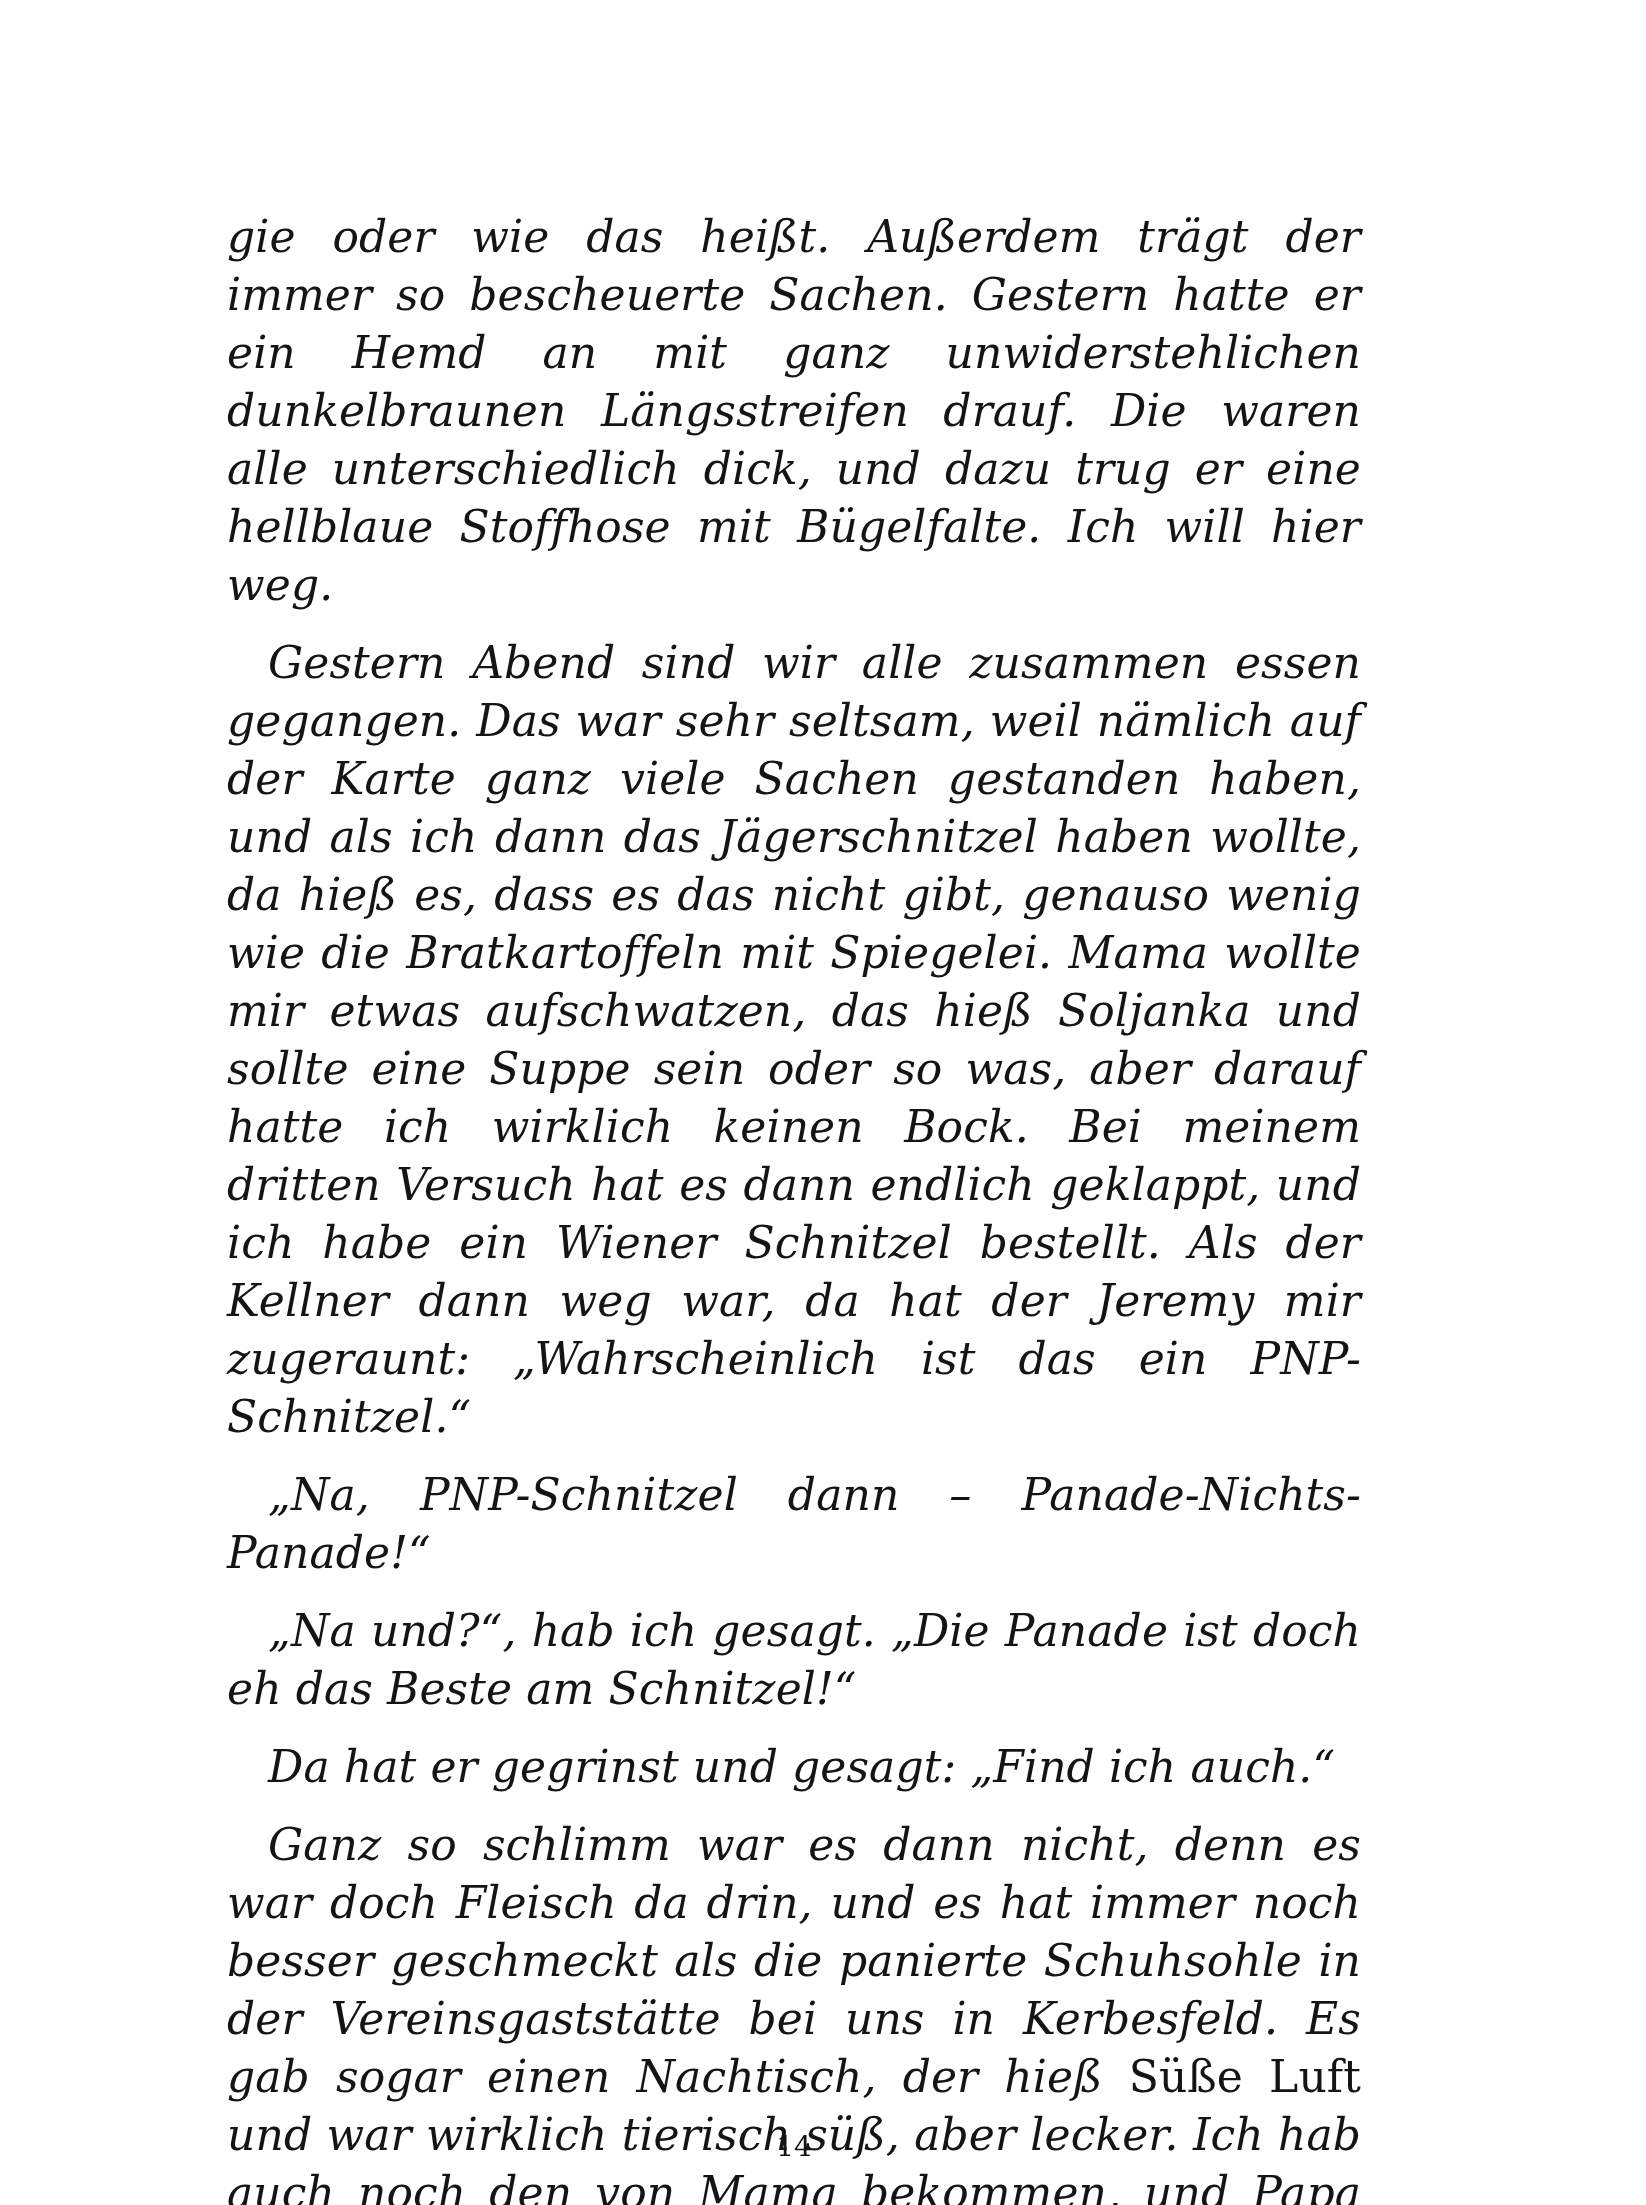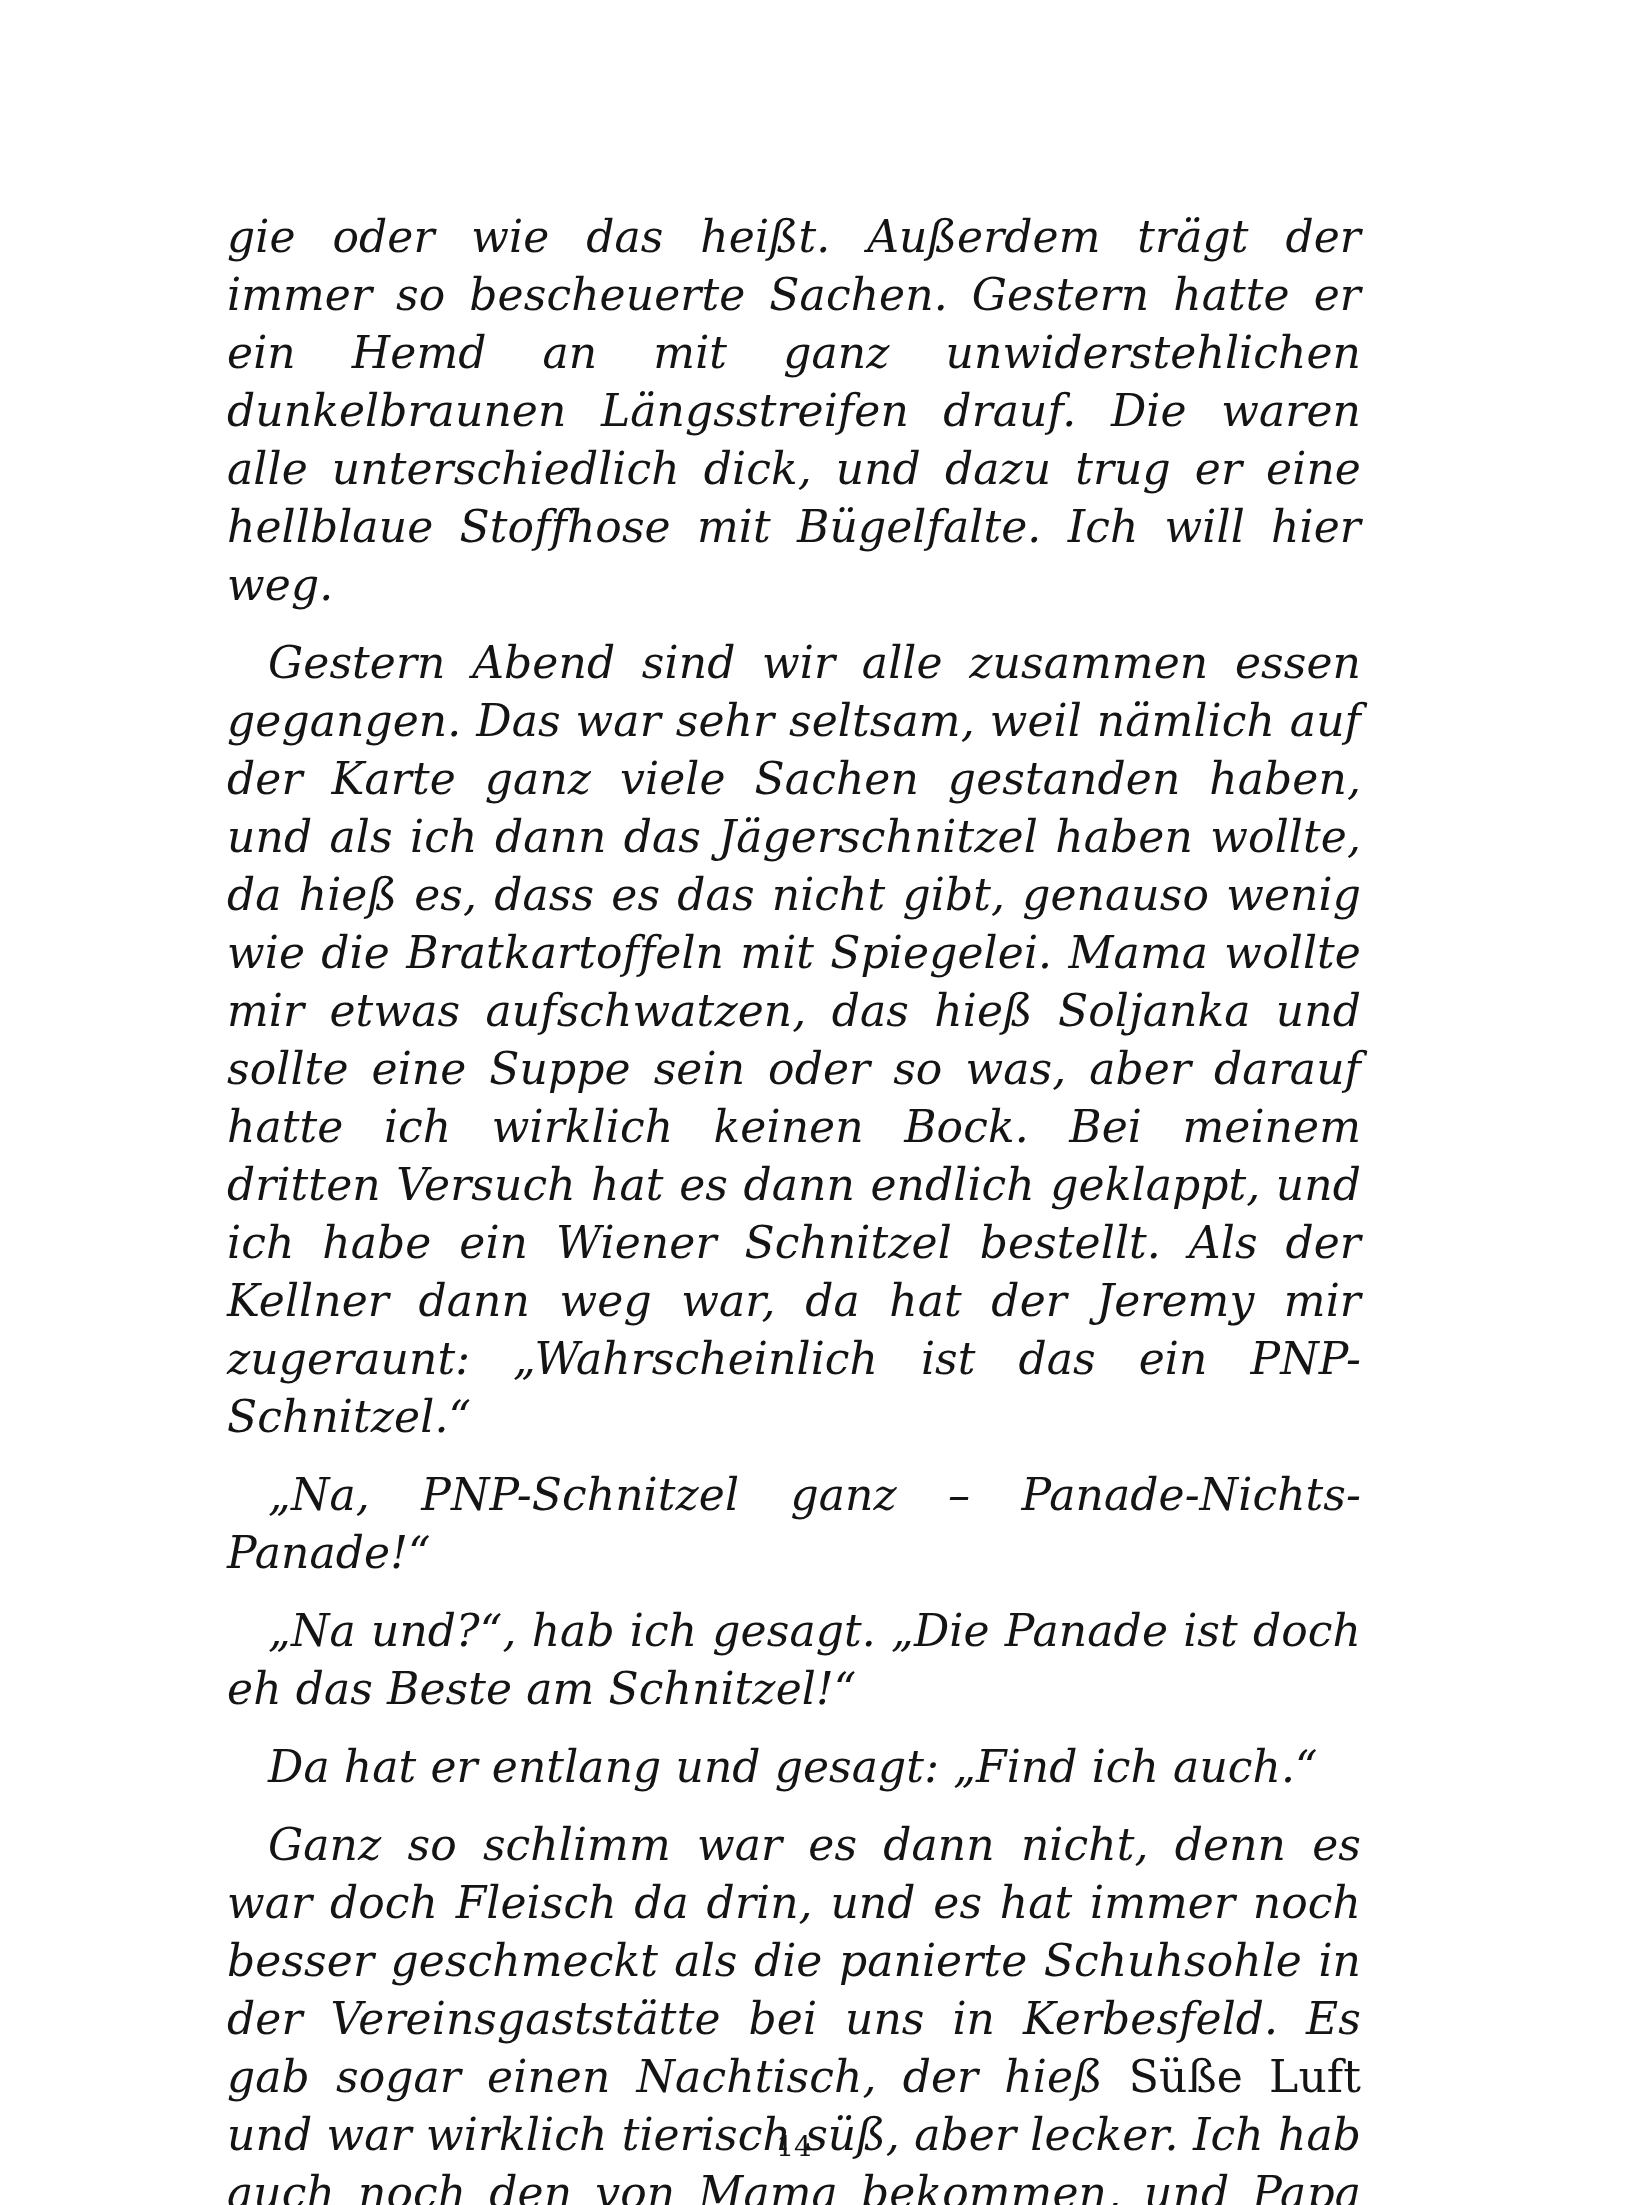--- a/index.html
+++ b/index.html
@@ -63,25 +63,25 @@
 
 <div class="page">
 
   <div class="text-block">
 
     <p>gie oder wie das heißt. Außerdem trägt der immer so bescheuerte Sachen. Gestern hatte er ein Hemd an mit ganz unwiderstehlichen dunkelbraunen Längsstreifen drauf. Die waren alle unterschiedlich dick, und dazu trug er eine hellblaue Stoffhose mit Bügelfalte. Ich will hier weg.</p>
 
     <p class="indent">Gestern Abend sind wir alle zusammen essen gegangen. Das war sehr seltsam, weil nämlich auf der Karte ganz viele Sachen gestanden haben, und als ich dann das Jägerschnitzel haben wollte, da hieß es, dass es das nicht gibt, genauso wenig wie die Bratkartoffeln mit Spiegelei. Mama wollte mir etwas aufschwatzen, das hieß Soljanka und sollte eine Suppe sein oder so was, aber darauf hatte ich wirklich keinen Bock. Bei meinem dritten Versuch hat es dann endlich geklappt, und ich habe ein Wiener Schnitzel bestellt. Als der Kellner dann weg war, da hat der Jeremy mir zugeraunt: „Wahrscheinlich ist das ein PNP-Schnitzel.“</p>
 
 
-    <p class="indent">„Na, PNP-Schnitzel ganz – Panade-Nichts-Panade!“</p>
+    <p class="indent">„Na, PNP-Schnitzel dann – Panade-Nichts-Panade!“</p>
 
     <p class="indent">„Na und?“, hab ich gesagt. „Die Panade ist doch eh das Beste am Schnitzel!“</p>
 
-    <p class="indent">Da hat er entlang und gesagt: „Find ich auch.“</p>
+    <p class="indent">Da hat er gegrinst und gesagt: „Find ich auch.“</p>
 
     <p class="indent"><span>Ganz so schlimm war es dann nicht, denn es war doch Fleisch da drin, und es hat immer noch besser geschmeckt als die panierte Schuhsohle in der Vereinsgaststätte bei uns in Kerbesfeld. Es gab sogar einen Nachtisch, der hieß </span><span class="roman">Süße Luft</span><span> und war wirklich tierisch süß, aber lecker. Ich hab auch noch den von Mama bekommen, und Papa hat seinen Jeremy gegeben. Danach sind wir alle in der Abendsonne am Strand entlang spaziert und haben uns den Wind um die Ohren blasen lassen. Ein bisschen froh bin ich ja doch, dass wir hierher gekommen sind, weil sonst wären wir doch garantiert wieder in die blöden Berge gefahren. Ich hasse die Berge. Immer muss man da oben rauf kraxeln, und ist man dann endlich oben, dann geht’s gleich wieder runter –</span></p>
 
   </div>
 
   <div class="page-number">14</div>
 
 </div>
 
 

